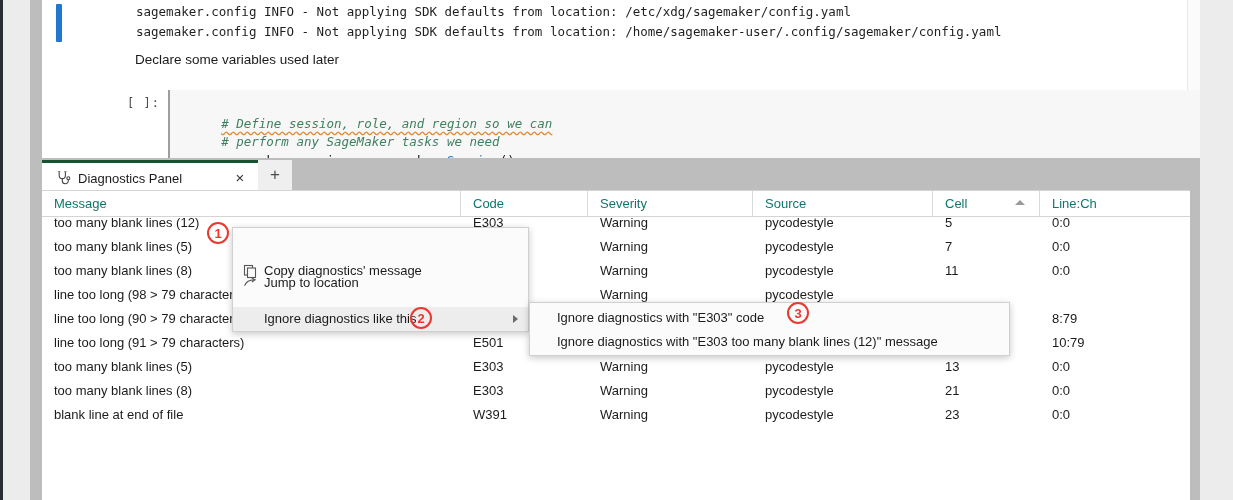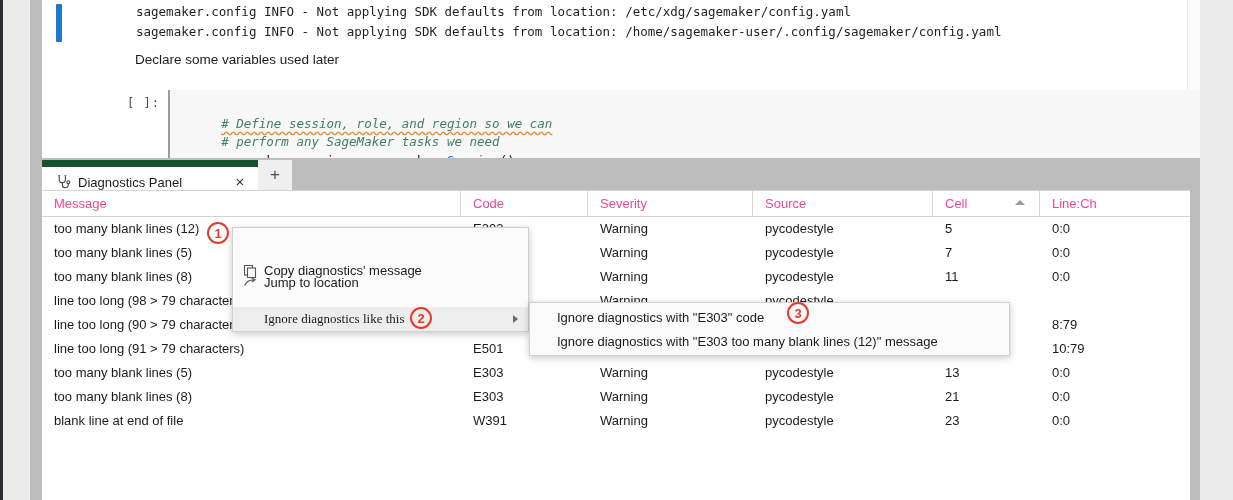--- a/index.html
+++ b/index.html
@@ -34,52 +34,52 @@
         font-size:12.5px;line-height:18.5px;white-space:pre;text-align:right;}
   .c-comment{color:#3f7f5f;font-style:italic;}
   .c-underline{text-decoration:underline wavy #e08a2e;text-underline-offset:3px;}
   .c-plain{color:#111;}
   .c-op{color:#aa22ff;}
   .c-cls{color:#1f77d0;}
 
   
   .tabbar{position:absolute;left:42px;top:158px;width:1158px;height:32px;background:#bdbdbd;}
   .tab-active{position:absolute;left:0px;top:2px;width:216px;height:30px;background:#ffffff;
-              border-top:7px solid #14532d;box-sizing:border-box;}
+              border-top:3px solid #14532d;box-sizing:border-box;}
   .tab-ico{position:absolute;left:14px;top:7px;width:16px;height:16px;}
   .tab-label{position:absolute;left:36px;top:8px;font-size:13px;color:#1b1b1b;white-space:nowrap;}
   .tab-close{position:absolute;left:190px;top:7px;width:16px;height:16px;color:#333;font-size:15px;
              line-height:16px;text-align:center;cursor:pointer;}
   .tab-add{position:absolute;left:216px;top:2px;width:34px;height:30px;background:#efefef;
            color:#4b4b4b;font-size:17px;line-height:30px;text-align:center;}
 
   
   .panel{position:absolute;left:42px;top:190px;width:1158px;height:310px;background:#ffffff;}
   .thead{position:absolute;left:0;top:0;width:1158px;height:27px;background:#ffffff;
          border-top:1px solid #d4d4d4;border-bottom:1px solid #d4d4d4;box-sizing:border-box;}
-  .th{position:absolute;top:0;height:25px;line-height:25px;font-size:13px;color:#ec4899;
+  .th{position:absolute;top:0;height:25px;line-height:25px;font-size:13px;color:#0f766e;
       border-right:1px solid #d9d9d9;box-sizing:border-box;padding-left:12px;overflow:hidden;white-space:nowrap;}
   .th.last{border-right:none;}
   .sort-ar{position:absolute;right:14px;top:9px;width:0;height:0;
            border-left:5px solid transparent;border-right:5px solid transparent;border-bottom:5px solid #9a9a9a;}
-  .tbody{position:absolute;left:0;top:27px;width:1158px;height:283px;overflow:hidden;}
+  .tbody{position:absolute;left:0;top:21px;width:1158px;height:283px;overflow:hidden;}
   .row{position:absolute;left:0;width:1158px;height:24px;}
   .cellv{position:absolute;top:0;height:24px;line-height:24px;font-size:13px;color:#1b1b1b;
          white-space:nowrap;overflow:hidden;}
   .panel-scroll{position:absolute;right:0;top:0;width:10px;height:310px;background:#bdbdbd;}
 
   
   .ctxmenu{position:absolute;left:232px;top:227px;width:297px;height:105px;background:#fbfbfb;
            border:1px solid #d0d0d0;box-shadow:0 2px 7px rgba(0,0,0,.22);box-sizing:border-box;}
   .ctx-hint{position:absolute;left:0;top:6px;width:297px;height:22px;line-height:22px;
             font-size:13px;color:#9b9b9b;text-align:center;}
   .ctx-item{position:absolute;left:0;width:295px;height:24px;line-height:24px;font-size:13px;color:#1b1b1b;}
   .ctx-item .lbl{position:absolute;left:31px;top:0;}
   .ctx-ico{position:absolute;left:10px;top:4px;width:15px;height:15px;}
-  .ctx-item.hl{background:#ededed;font-family:Liberation Serif, serif;}
+  .ctx-item.hl{background:#ededed;}
   .ctx-arrow{position:absolute;right:10px;top:8px;width:0;height:0;
              border-top:4px solid transparent;border-bottom:4px solid transparent;border-left:5px solid #6b6b6b;}
 
   .submenu{position:absolute;left:529px;top:302px;width:481px;height:54px;background:#fbfbfb;
            border:1px solid #d0d0d0;box-shadow:0 2px 7px rgba(0,0,0,.22);box-sizing:border-box;}
   .sub-item{position:absolute;left:0;width:479px;height:24px;line-height:24px;font-size:13px;color:#1b1b1b;}
   .sub-item .lbl{position:absolute;left:27px;top:0;}
 
   
   .anno{position:absolute;width:22px;height:22px;border:2px solid #e8392f;border-radius:50%;

